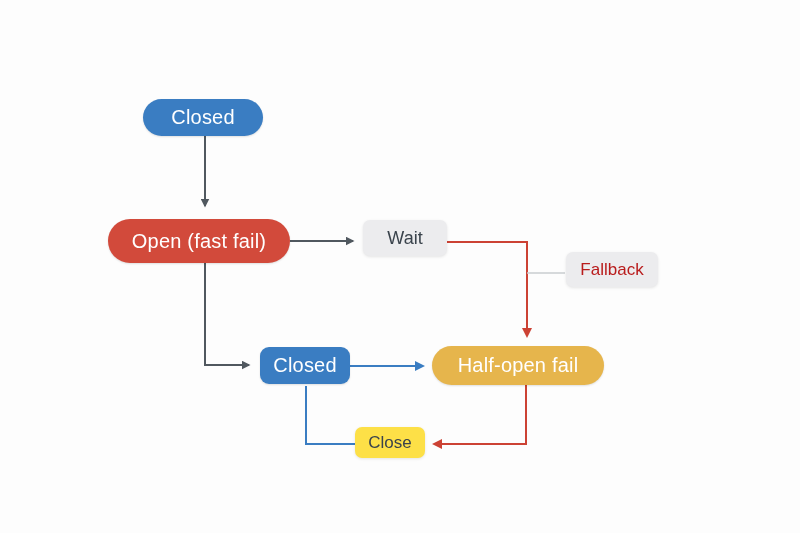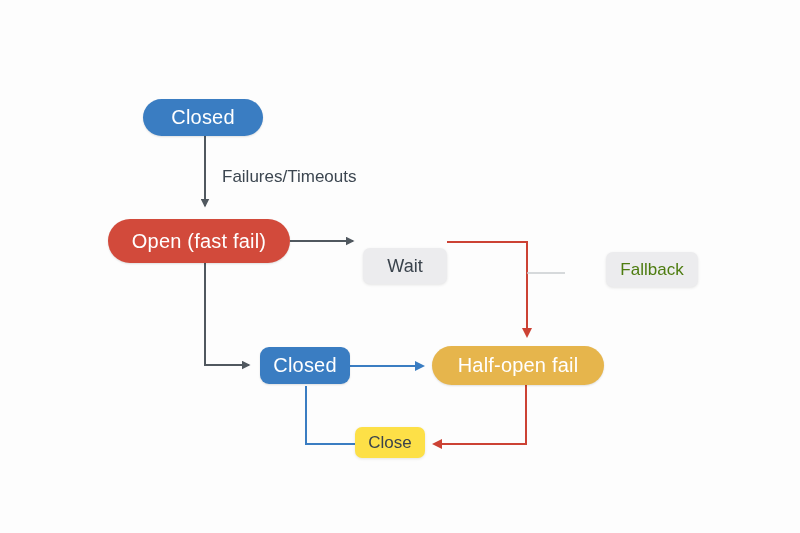--- a/index.html
+++ b/index.html
@@ -78,31 +78,30 @@
 
     <path d="M526,373 V432 H434" fill="none" stroke-width="2" marker-end="url(#ah-red)" stroke="#cc4234"></path>
 
     <path d="M355,432 H306 V374" fill="none" stroke-width="2" stroke="#3a7dc2"></path>
   </svg>
 
   <div class="node pill" id="n-closed-top" style="background-color: rgb(58, 125, 194); color: rgb(255, 255, 255);">
     <span>Closed</span>
   </div>
 
-  <div class="edge-label">Failures/Timeouts</div>
 
   <div class="node pill" id="n-open" style="background-color: rgb(210, 74, 59); color: #ffffff;">
     <span>Open (fast fail)</span>
   </div>
 
-  <div class="node gray" id="n-wait" style="background-color: rgb(236, 236, 238); color: rgb(58, 67, 76); margin-top: 28px;">
+  <div class="node gray" id="n-wait" style="background-color: rgb(236, 236, 238); color: rgb(58, 67, 76);">
     <span>Wait</span>
   </div>
 
-  <div class="node gray small" id="n-fallback" style="background-color: rgb(236, 236, 238); color: #4d7c0f; margin-left: 40px;">
+  <div class="node gray small" id="n-fallback" style="background-color: rgb(236, 236, 238); color: #b91c1c;">
     <span>Fallback</span>
   </div>
 
   <div class="node rbox" id="n-closed-bottom" style="background-color: rgb(58, 125, 194); color: rgb(255, 255, 255);">
     <span>Closed</span>
   </div>
 
   <div class="node pill" id="n-half-open" style="background-color: rgb(230, 181, 76); color: rgb(255, 255, 255);">
     <span>Half-open fail</span>
   </div>

